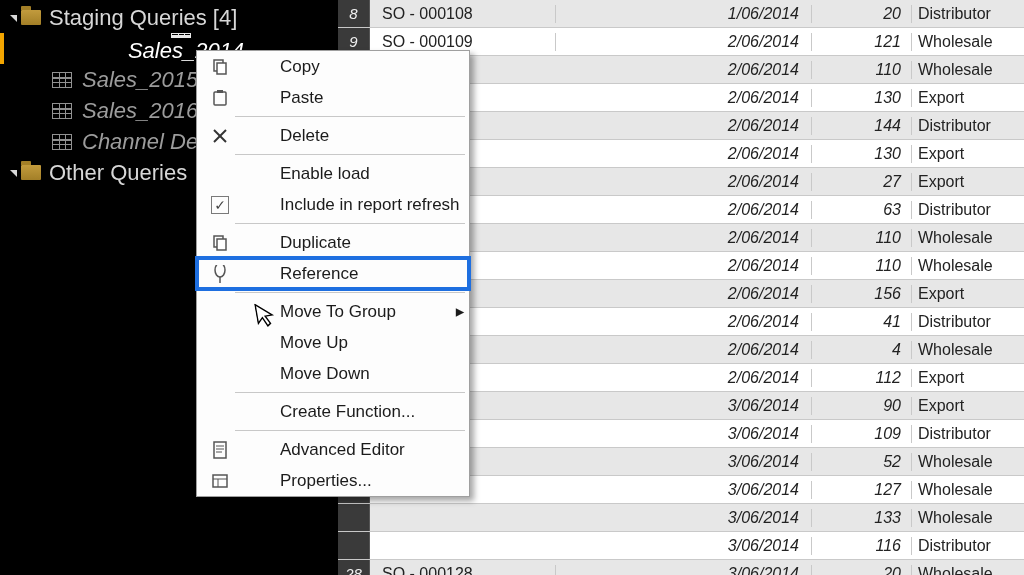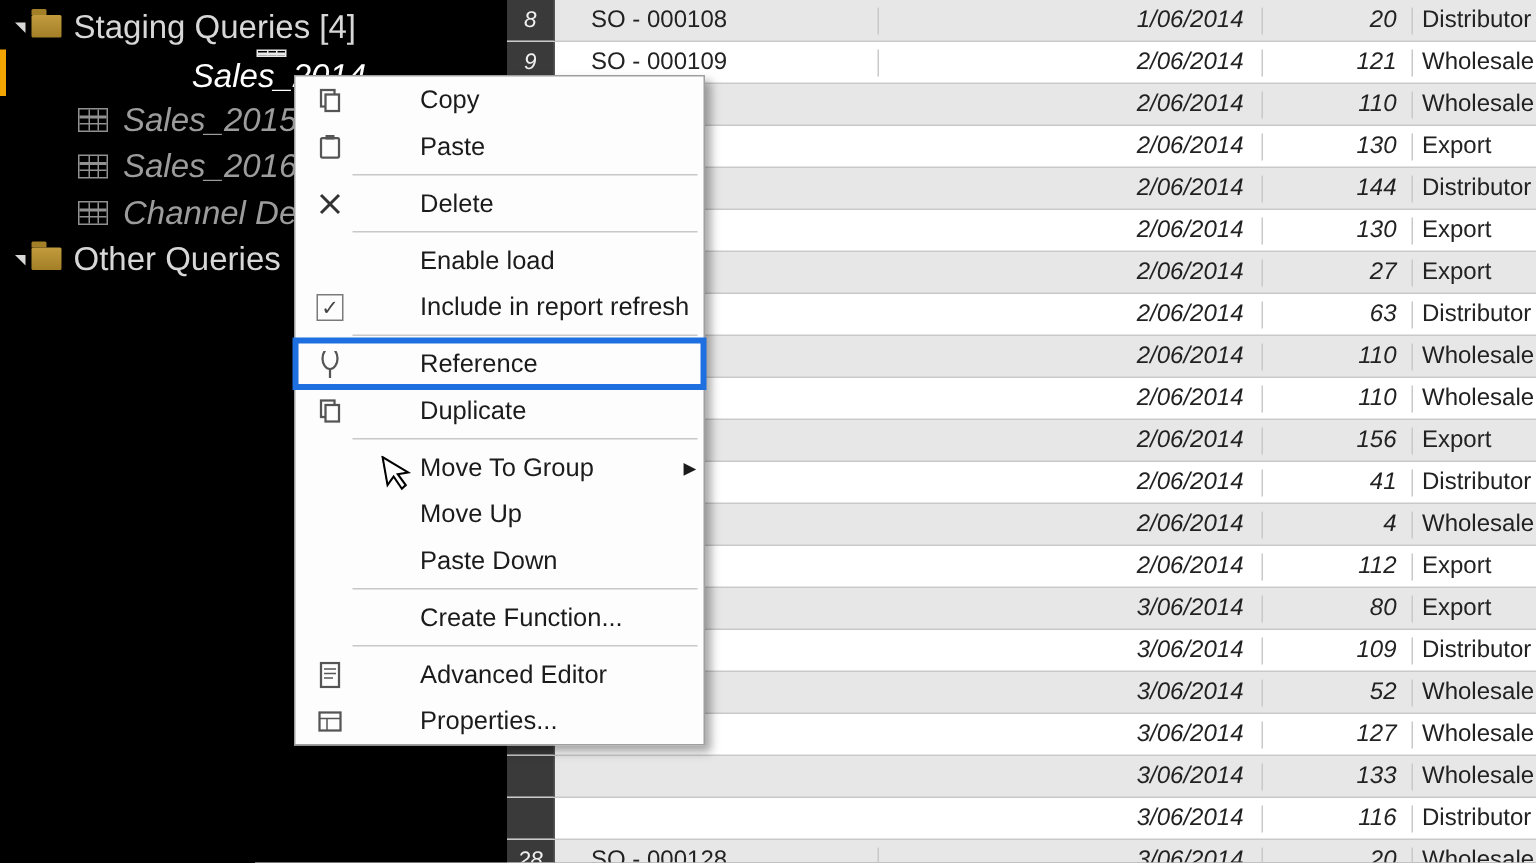--- a/index.html
+++ b/index.html
@@ -99,21 +99,21 @@
     width: 32px;
     background: #3a3a3a;
     color: #f0f0f0;
     text-align: center;
     border-right: 1px solid #555;
     align-self: stretch;
     display:flex;align-items:center;justify-content:center;
     font-size:15px;
     font-style: italic;
   }
-  .cell-so   { width: 216px; padding-left: 24px; border-right: 1px solid #c9c9c9; }
+  .cell-so   { width: 186px; padding-left: 12px; border-right: 1px solid #c9c9c9; }
   .cell-date { width: 256px; text-align: right; padding-right: 12px; border-right: 1px solid #c9c9c9; font-style: italic; }
   .cell-qty  { width: 100px; text-align: right; padding-right: 10px; border-right: 1px solid #c9c9c9; font-style: italic; }
   .cell-chan { flex: 1; padding-left: 6px; }
 
   
   .context-menu {
     position: absolute;
     left: 196px;
     top: 50px;
     width: 274px;
@@ -314,21 +314,21 @@
       <div class="cell-idx"></div>
       <div class="cell-so"></div>
       <div class="cell-date">2/06/2014</div>
       <div class="cell-qty">112</div>
       <div class="cell-chan">Export</div>
     </div>
     <div class="grid-row">
       <div class="cell-idx"></div>
       <div class="cell-so"></div>
       <div class="cell-date">3/06/2014</div>
-      <div class="cell-qty">80</div>
+      <div class="cell-qty">90</div>
       <div class="cell-chan">Export</div>
     </div>
     <div class="grid-row">
       <div class="cell-idx"></div>
       <div class="cell-so"></div>
       <div class="cell-date">3/06/2014</div>
       <div class="cell-qty">109</div>
       <div class="cell-chan">Distributor</div>
     </div>
     <div class="grid-row">
@@ -402,51 +402,51 @@
       <span class="mi-icon"></span>
       <span class="mi-label">Enable load</span>
     </div>
     <div class="menu-item">
       <span class="mi-icon">
         <span class="chk">✓</span>
       </span>
       <span class="mi-label">Include in report refresh</span>
     </div>
     <div class="menu-sep"></div>
+    <div class="menu-item">
+      <span class="mi-icon">
+        <svg width="18" height="18" viewBox="0 0 18 18">
+          <rect x="3" y="2" width="9" height="11" fill="none" stroke="#555" stroke-width="1.5"></rect>
+          <rect x="6" y="5" width="9" height="11" fill="#fff" stroke="#555" stroke-width="1.5"></rect>
+        </svg>
+      </span>
+      <span class="mi-label">Duplicate</span>
+    </div>
     <div class="menu-item highlight">
       <span class="mi-icon">
         <svg width="16" height="18" viewBox="0 0 16 18">
           <ellipse cx="8" cy="5" rx="5" ry="7" fill="none" stroke="#555" stroke-width="1.5"></ellipse>
           <line x1="8" y1="12" x2="8" y2="18" stroke="#555" stroke-width="1.5"></line>
         </svg>
       </span>
       <span class="mi-label">Reference</span>
     </div>
-    <div class="menu-item">
-      <span class="mi-icon">
-        <svg width="18" height="18" viewBox="0 0 18 18">
-          <rect x="3" y="2" width="9" height="11" fill="none" stroke="#555" stroke-width="1.5"></rect>
-          <rect x="6" y="5" width="9" height="11" fill="#fff" stroke="#555" stroke-width="1.5"></rect>
-        </svg>
-      </span>
-      <span class="mi-label">Duplicate</span>
-    </div>
     <div class="menu-sep"></div>
     <div class="menu-item">
       <span class="mi-icon"></span>
       <span class="mi-label">Move To Group</span>
       <span class="mi-sub">▸</span>
     </div>
     <div class="menu-item">
       <span class="mi-icon"></span>
       <span class="mi-label">Move Up</span>
     </div>
     <div class="menu-item">
       <span class="mi-icon"></span>
-      <span class="mi-label">Paste Down</span>
+      <span class="mi-label">Move Down</span>
     </div>
     <div class="menu-sep"></div>
     <div class="menu-item">
       <span class="mi-icon"></span>
       <span class="mi-label">Create Function...</span>
     </div>
     <div class="menu-sep"></div>
     <div class="menu-item">
       <span class="mi-icon">
         <svg width="16" height="18" viewBox="0 0 16 18">

